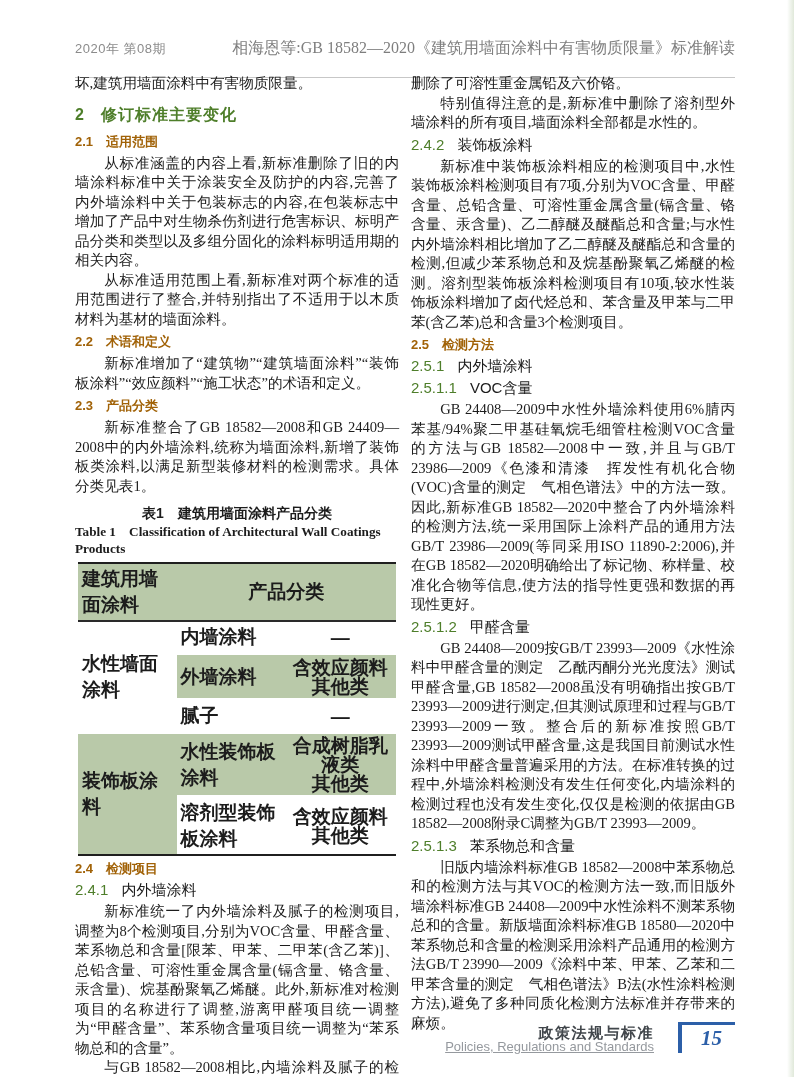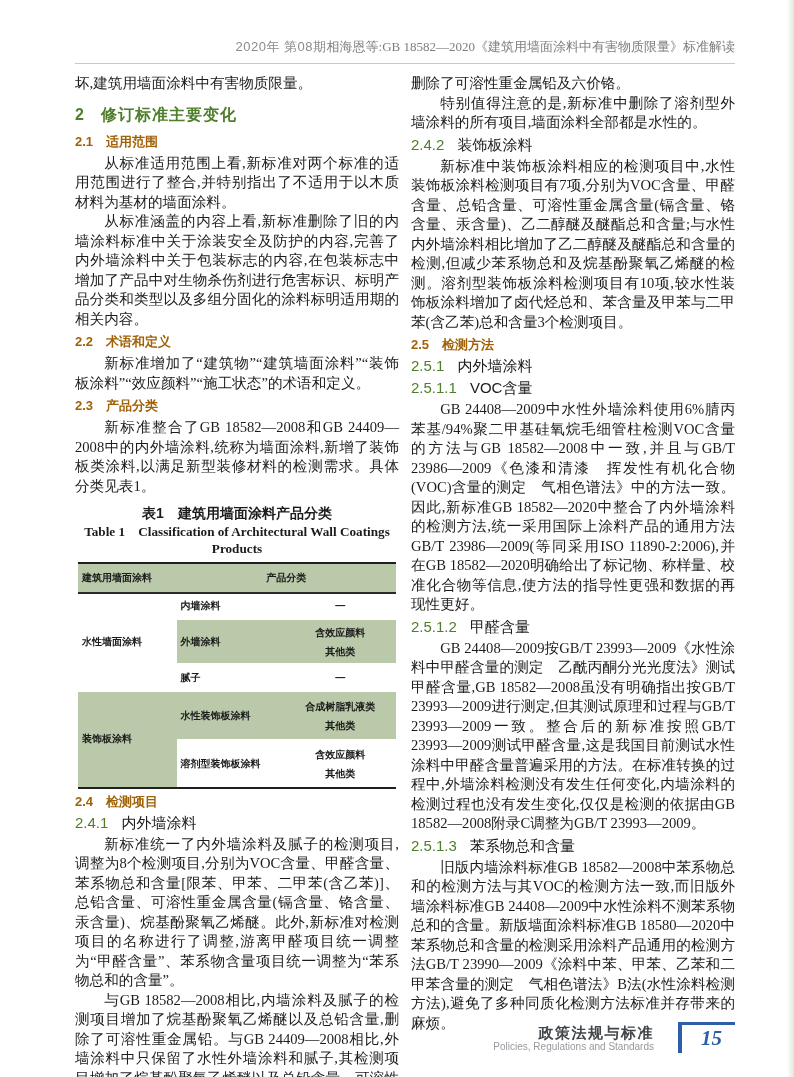--- a/index.html
+++ b/index.html
@@ -11,25 +11,25 @@
     position: relative;
     overflow: hidden;
   }
   .scan-edge {
     position: absolute; top: 0; right: 0; width: 7px; height: 1077px;
     background: linear-gradient(to right, rgba(255,255,255,0), rgba(186,205,172,0.45));
   }
   
   .page-header {
     position: absolute; left: 75px; top: 38px; width: 660px;
-    display: flex; justify-content: flex-end; align-items: baseline;
-    border-bottom: 1px solid #c7c7c7; padding-bottom: 7px;
+    display: flex; justify-content: space-between; align-items: baseline;
+    border-bottom: 1px solid #c7c7c7; padding-bottom: 18px;
   }
   .issue { font-size: 13px; color: #8b8b8b; font-family: "Liberation Sans", sans-serif; letter-spacing: .5px; }
-  .running-title { font-size: 13px; color: #7e7e7e; }
+  .running-title { font-size: 16px; color: #7e7e7e; }
   
   .content {
     position: absolute; left: 75px; top: 74px; width: 660px;
     display: flex; gap: 12px;
   }
   .col { width: 324px; }
   p.body-p {
     margin: 0; font-size: 14.6px; line-height: 19.5px;
     text-align: justify; text-indent: 2em;
   }
@@ -49,26 +49,26 @@
     font-family: "Liberation Sans", sans-serif; font-size: 15px; margin: 3px 0 2px 0;
   }
   .h3 .hnum { color: #4e7e2a; margin-right: 13px; }
   .h3 .hlabel { color: #1c1c1c; font-weight: 500; }
   
   .tbl-title-zh {
     text-align: center; font-family: "Liberation Sans", sans-serif;
     font-weight: bold; font-size: 14px; margin-top: 8px; line-height: 19px;
   }
   .tbl-title-en {
-    text-align: center; font-weight: bold; font-size: 13.2px; line-height: 17px;
+    font-weight: bold; font-size: 13.2px; line-height: 17px;
   }
   .ctable-wrap { border-top: 2px solid #1f1f1f; border-bottom: 2px solid #1f1f1f; margin: 5px 3px 4px 3px; }
   table.ctable {
     width: 100%; border-collapse: collapse; table-layout: fixed;
-    font-family: "Liberation Sans", sans-serif; font-size: 10px; font-weight: 600;
+    font-family: "Liberation Sans", sans-serif; font-size: 19px; font-weight: 600;
   }
   table.ctable td, table.ctable th { padding: 2px 4px; vertical-align: middle; }
   .green { background: #b9c9a9; }
   .hdr-row th { border-bottom: 2px solid #2a2a2a; font-weight: 600; text-align: left; height: 24px; }
   .hdr-row .hdr-class { text-align: center; }
   td.gap { border-top: 3px solid #fff; }
   .cell-sub { text-align: left; }
   .cell-class { text-align: center; line-height: 19px; }
   .r-single { height: 24px; }
   .r-double { height: 46px; }
@@ -77,21 +77,21 @@
   .page-footer {
     position: absolute; right: 59px; bottom: 24px;
     display: flex; align-items: flex-start; gap: 24px;
   }
   .footer-text { text-align: right; padding-top: 3px; }
   .footer-zh {
     font-family: "Liberation Sans", sans-serif; font-weight: bold;
     font-size: 15px; color: #41464b; letter-spacing: 1.5px; line-height: 16px;
   }
   .footer-en {
-    font-family: "Liberation Sans", sans-serif; font-size: 10px; color: #95999e; line-height: 12px;
+    font-family: "Liberation Sans", sans-serif; font-size: 13px; color: #95999e; line-height: 12px; text-decoration: underline;
   }
   .pageno-box {
     border-top: 3px solid #2c5fa8; border-left: 4px solid #2c5fa8;
     width: 34px; height: 28px; padding-left: 19px;
   }
   .pageno {
     font-family: "Liberation Serif", serif; font-style: italic; font-weight: bold;
     color: #2c5fa8; font-size: 21px; line-height: 26px;
   }
 </style>
@@ -110,22 +110,22 @@
   <div class="col">
     <p class="body-p no-indent">坏,建筑用墙面涂料中有害物质限量。</p>
 
     <div class="h1">
       <span class="hnum">2</span><span>修订标准主要变化</span>
     </div>
 
     <div class="h2">
       <span class="hnum">2.1</span><span>适用范围</span>
     </div>
+    <p class="body-p">从标准涵盖的内容上看,新标准删除了旧的内墙涂料标准中关于涂装安全及防护的内容,完善了内外墙涂料中关于包装标志的内容,在包装标志中增加了产品中对生物杀伤剂进行危害标识、标明产品分类和类型以及多组分固化的涂料标明适用期的相关内容。</p>
     <p class="body-p">从标准适用范围上看,新标准对两个标准的适用范围进行了整合,并特别指出了不适用于以木质材料为基材的墙面涂料。</p>
-    <p class="body-p">从标准涵盖的内容上看,新标准删除了旧的内墙涂料标准中关于涂装安全及防护的内容,完善了内外墙涂料中关于包装标志的内容,在包装标志中增加了产品中对生物杀伤剂进行危害标识、标明产品分类和类型以及多组分固化的涂料标明适用期的相关内容。</p>
 
     <div class="h2">
       <span class="hnum">2.2</span><span>术语和定义</span>
     </div>
     <p class="body-p">新标准增加了“建筑物”“建筑墙面涂料”“装饰板涂料”“效应颜料”“施工状态”的术语和定义。</p>
 
     <div class="h2">
       <span class="hnum">2.3</span><span>产品分类</span>
     </div>
     <p class="body-p">新标准整合了GB 18582—2008和GB 24409—2008中的内外墙涂料,统称为墙面涂料,新增了装饰板类涂料,以满足新型装修材料的检测需求。具体分类见表1。</p>

